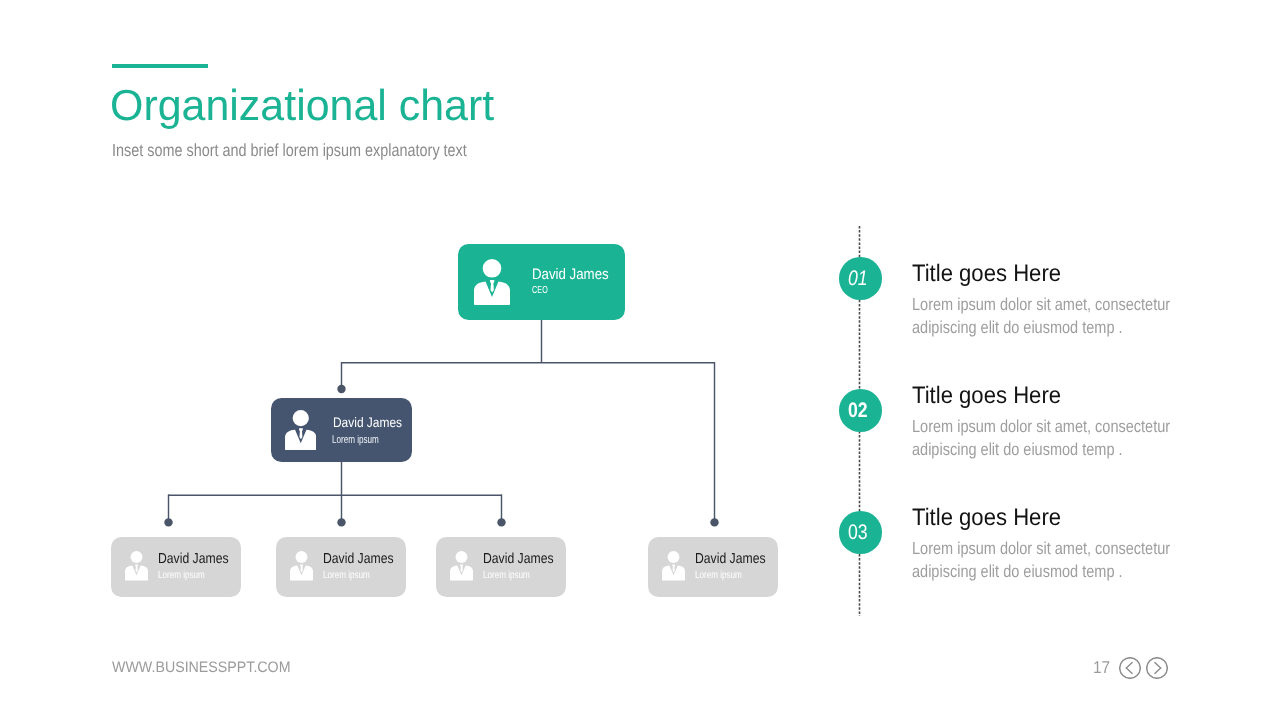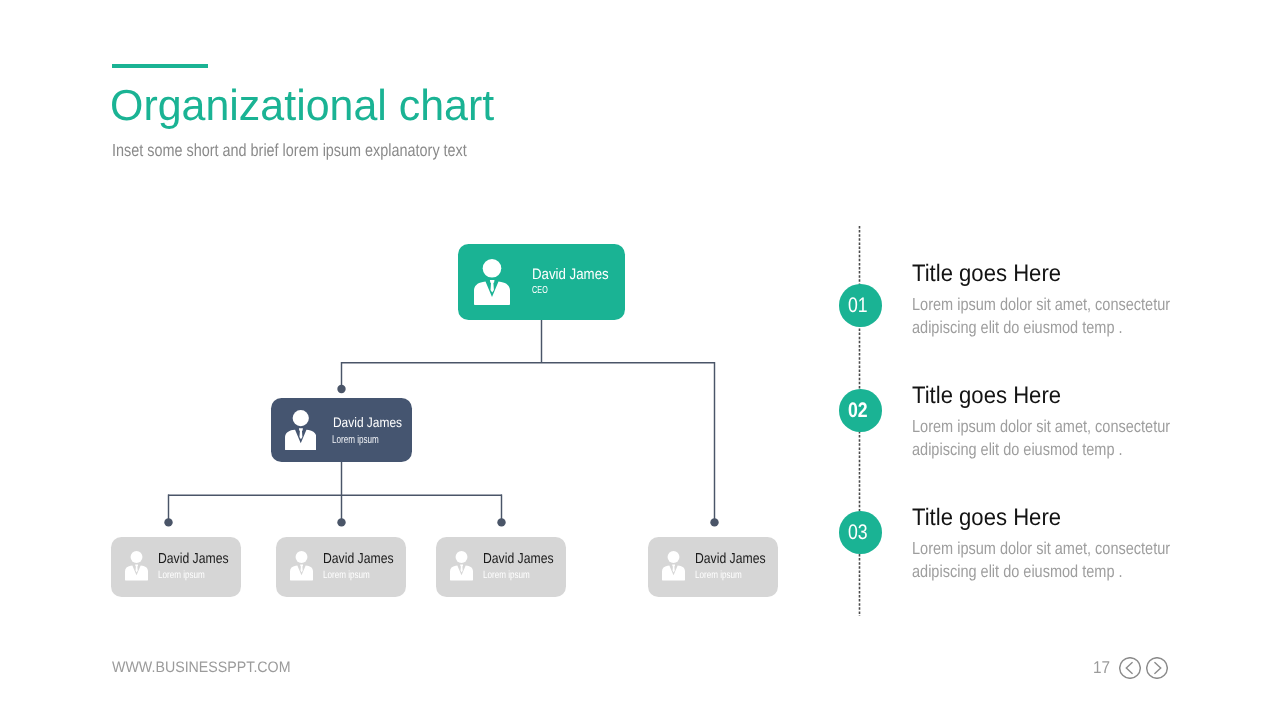--- a/index.html
+++ b/index.html
@@ -110,21 +110,21 @@
 <path d="M11.5 22.5 L18 38.0 L24.5 22.5 L27.2 22.9 C32.6 23.7 36 26.9 36 31.6 L36 45.2 C36 45.65 35.65 46 35.2 46 L0.8 46 C0.35 46 0 45.65 0 45.2 L0 31.6 C0 26.9 3.4 23.7 8.8 22.9 Z" fill="#ffffff"></path>
 <path d="M15.9 21.0 L20.5 21.0 L20.1 23.4 L19.4 24.1 L19.9 31.0 L18.2 33.6 L16.5 31.0 L17.0 24.1 L16.3 23.4 Z" fill="#ffffff"></path>
 </svg></span>
   </div>
   <div class="txt" style="left:694.6px;top:552.1px;font-size:14.45px;color:#1b1b1b;transform:scaleX(0.845);">David James</div>
   <div class="txt" style="left:694.8px;top:570.6px;font-size:10.4px;color:#ffffff;transform:scaleX(0.78);">Lorem ipsum</div>
 
   <svg class="tl-line" viewBox="0 0 10 392" width="10" height="392">
     <path d="M4.5 1 L4.5 391" stroke="#4b4b4b" stroke-width="1.6" stroke-dasharray="2.5 1.6" fill="none"></path>
   </svg>
-  <div class="step-num" style="left:839px;top:284px;">
+  <div class="step-num" style="left:839px;top:257px;font-style:italic;">
     <span>01</span>
   </div>
   <div class="txt step-title" style="top:262.4px;">Title goes Here</div>
   <div class="txt step-desc" style="top:295.7px;">Lorem ipsum dolor sit amet, consectetur</div>
   <div class="txt step-desc" style="top:318.7px;">adipiscing elit do eiusmod temp .</div>
 
   <div class="step-num" style="left:839px;top:389.3px;font-weight:bold;">
     <span>02</span>
   </div>
   <div class="txt step-title" style="top:384.4px;">Title goes Here</div>

